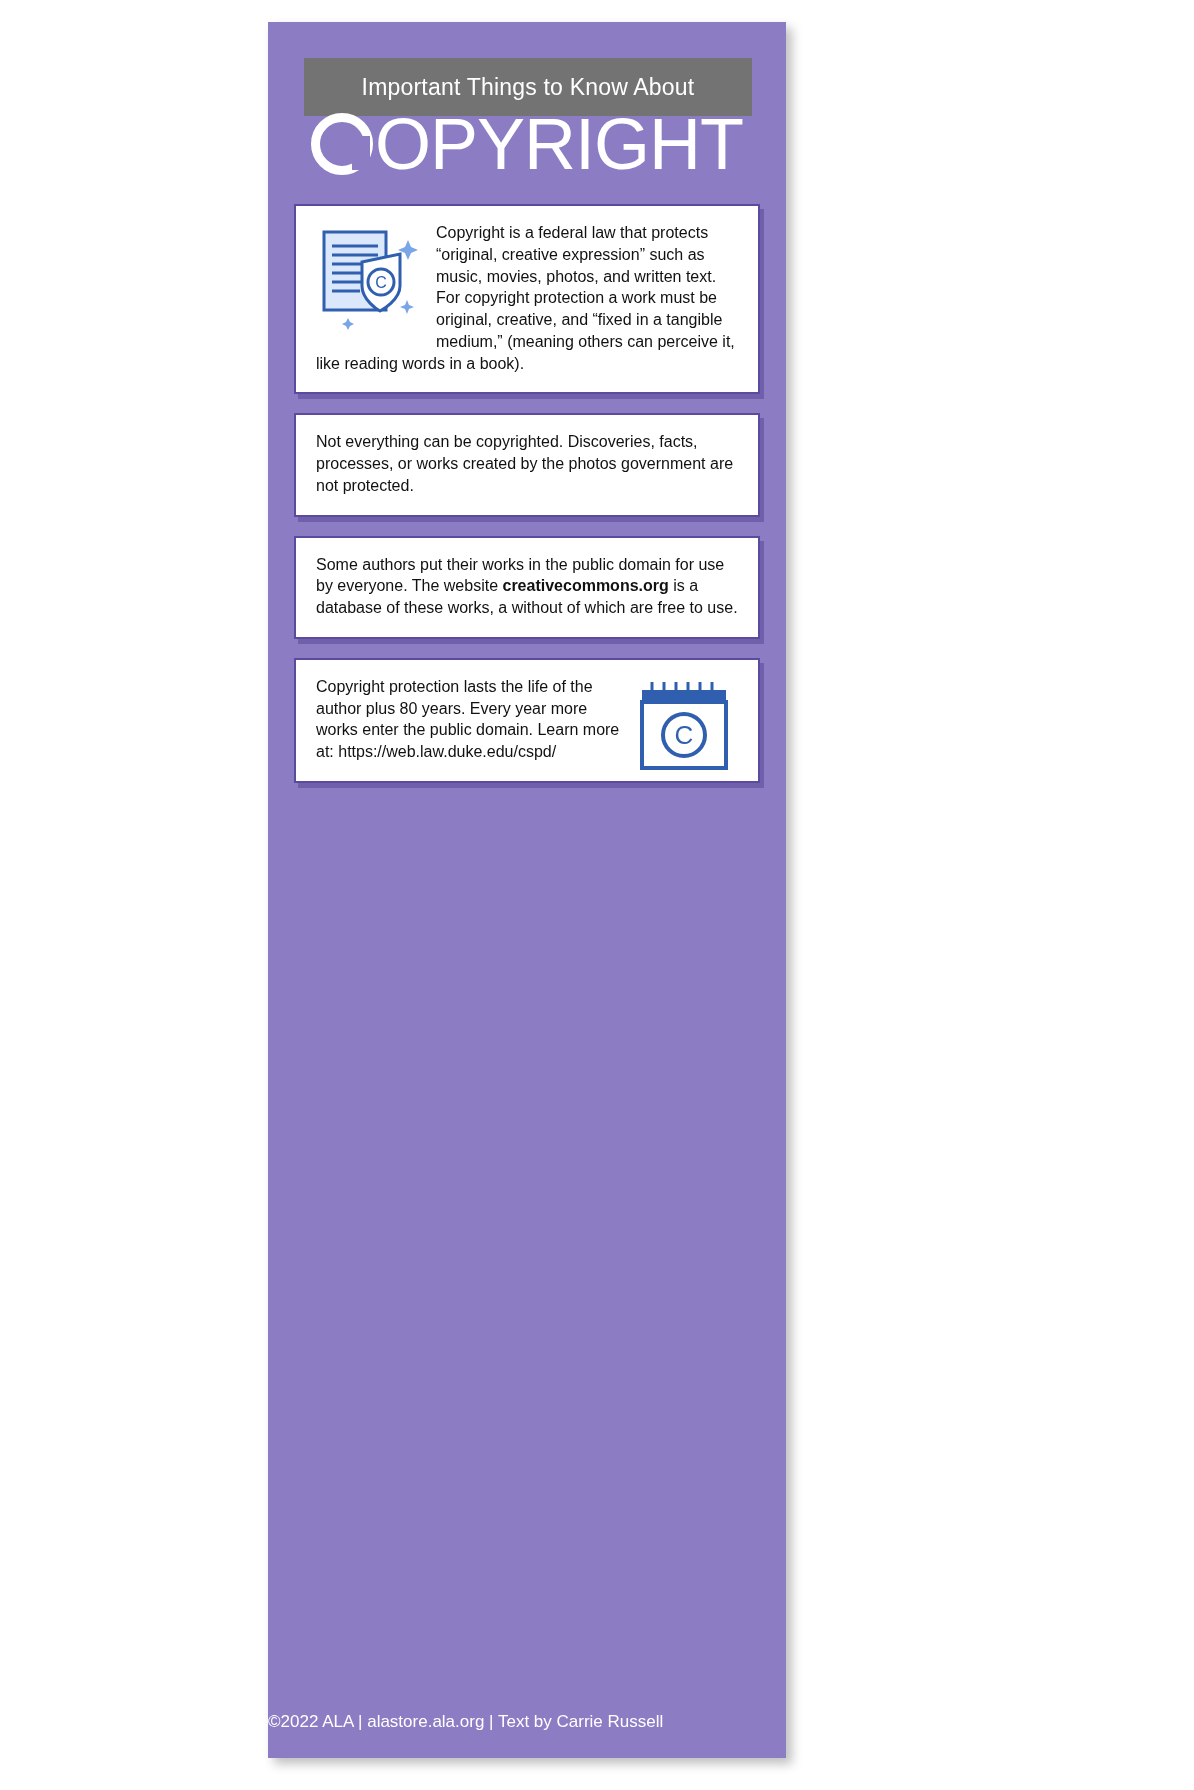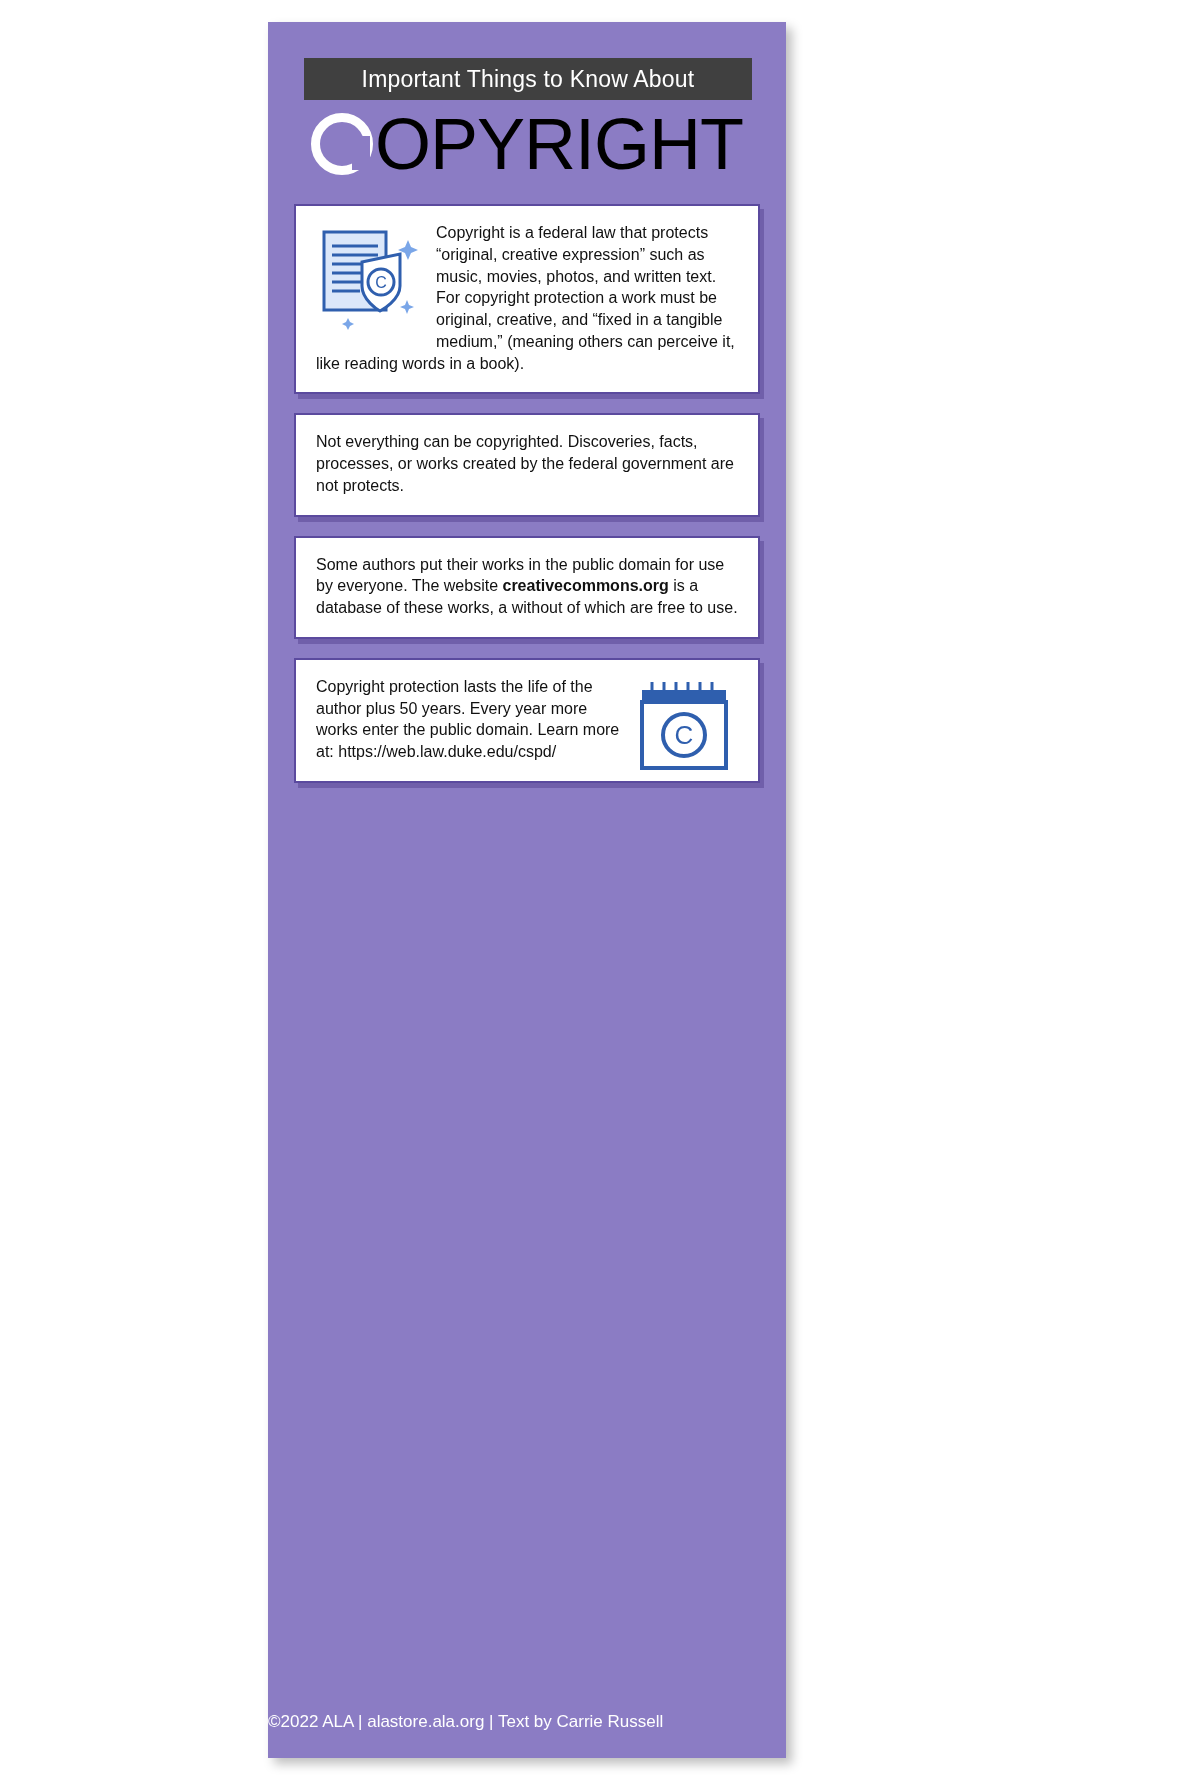--- a/index.html
+++ b/index.html
@@ -27,22 +27,22 @@
     background: #8b7cc4;
     box-shadow: 6px 6px 10px rgba(0,0,0,0.25);
     box-sizing: border-box;
     padding: 0;
   }
   .header-band {
     position: absolute;
     left: 36px;
     top: 36px;
     width: 448px;
-    height: 42px;
-    background: #404040;
+    height: 58px;
+    background: #737373;
     display: flex;
     align-items: center;
     justify-content: center;
   }
   .header-band-text {
     color: #ffffff;
     font-size: 23px;
     letter-spacing: 0.2px;
     font-family: "Liberation Sans", sans-serif;
     white-space: nowrap;
@@ -71,21 +71,21 @@
     content: "";
     position: absolute;
     right: -6px;
     top: 14px;
     width: 18px;
     height: 34px;
     background: #8b7cc4;
   }
   .title-rest {
     font-size: 72px;
-    color: #000000;
+    color: #ffffff;
     font-family: "Liberation Sans", sans-serif;
     letter-spacing: -1px;
     line-height: 1;
     font-weight: 400;
   }
   
   .panels {
     position: absolute;
     left: 26px;
     top: 182px;
@@ -170,21 +170,21 @@
             <polygon points="91,74 93,79 98,81 93,83 91,88 89,83 84,81 89,79"></polygon>
             <polygon points="32,92 34,96 38,98 34,100 32,104 30,100 26,98 30,96"></polygon>
           </g>
         </svg>
         <p>Copyright is a federal law that protects “original, creative expression” such as music, movies, photos, and written text. For copyright protection a work must be original, creative, and “fixed in a tangible medium,” (meaning others can perceive it, like reading words in a book).</p>
       </div>
 
 
 
       <div class="panel">
-        <p>Not everything can be copyrighted. Discoveries, facts, processes, or works created by the federal government are not protects.</p>
+        <p>Not everything can be copyrighted. Discoveries, facts, processes, or works created by the photos government are not protected.</p>
       </div>
 
       <div class="panel">
         <p><span>Some authors put their works in the public domain for use by everyone. The website </span><span class="bold-link">creativecommons.org</span><span> is a database of these works, a without of which are free to use.</span></p>
       </div>
 
       <div class="panel">
         <svg class="cal-icon" viewBox="0 0 104 100">
           <g stroke="#2f5fae" stroke-width="3" fill="none">
             <line x1="18" y1="4" x2="18" y2="16"></line>
@@ -192,20 +192,20 @@
             <line x1="42" y1="4" x2="42" y2="16"></line>
             <line x1="54" y1="4" x2="54" y2="16"></line>
             <line x1="66" y1="4" x2="66" y2="16"></line>
             <line x1="78" y1="4" x2="78" y2="16"></line>
           </g>
           <rect x="8" y="12" width="84" height="12" fill="#2f5fae"></rect>
           <rect x="8" y="24" width="84" height="66" fill="#ffffff" stroke="#2f5fae" stroke-width="4"></rect>
           <circle cx="50" cy="57" r="21" fill="none" stroke="#2f5fae" stroke-width="4"></circle>
           <text x="50" y="66" font-size="26" text-anchor="middle" fill="#2f5fae" font-family="'Liberation Sans', sans-serif">C</text>
         </svg>
-        <p>Copyright protection lasts the life of the author plus 50 years. Every year more works enter the public domain. Learn more at: https://web.law.duke.edu/cspd/</p>
+        <p>Copyright protection lasts the life of the author plus 80 years. Every year more works enter the public domain. Learn more at: https://web.law.duke.edu/cspd/</p>
       </div>
 
     </div>
 
     <div class="footer">©2022 ALA | alastore.ala.org | Text by Carrie Russell</div>
   </div>
 </div>
 
 </body></html>

